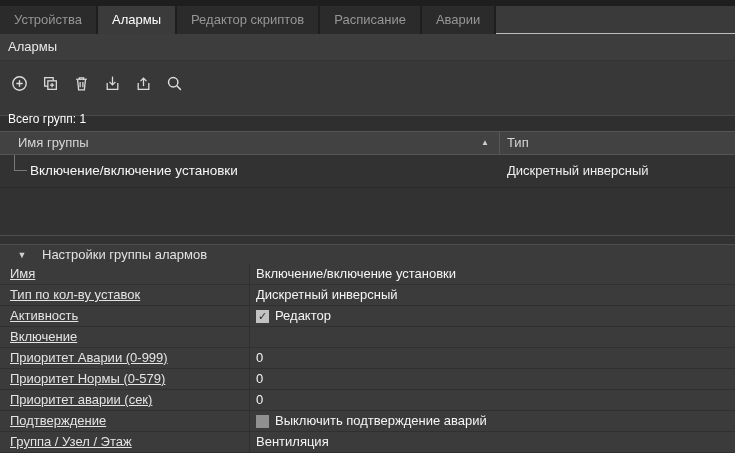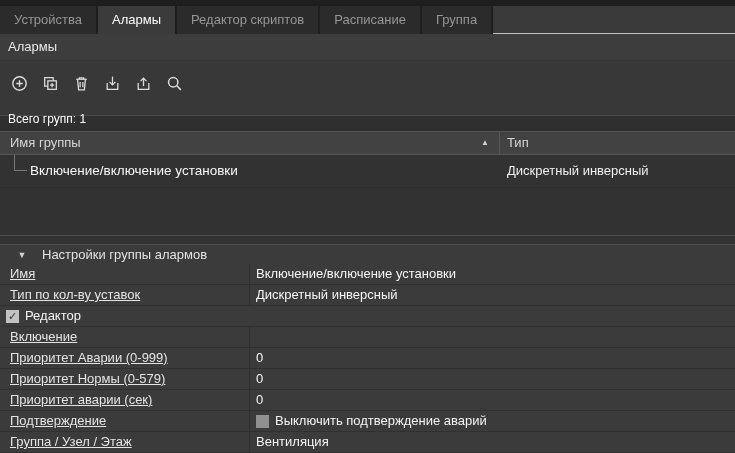--- a/index.html
+++ b/index.html
@@ -31,21 +31,21 @@
   }
   .tool-btn svg{display:block;}
   .summary{margin-top:18px;font-size:12px;color:#ffffff;}
   
   .strip{height:15px;background:#2f2f2f;}
   .gtable{background:#323232;}
   .thead{
     height:24px;background:#424242;border-top:1px solid #555;border-bottom:1px solid #555;
     display:flex;color:#d6d6d6;
   }
-  .th{position:relative;line-height:22px;padding-left:10px;}
+  .th{position:relative;line-height:22px;padding-left:18px;}
   .th.col-name{width:500px;border-right:1px solid #575757;}
   .th.col-type{flex:1;padding-left:7px;}
   .sort-asc{
     position:absolute;right:10px;top:0;line-height:22px;font-size:8px;color:#cfcfcf;
   }
   .tbody{height:80px;background:#323232;}
   .trow{display:flex;height:33px;border-bottom:1px solid #2b2b2b;}
   .td{line-height:32px;}
   .td.col-name{width:500px;position:relative;padding-left:30px;font-size:13.5px;color:#f7f7f7;}
   .td.col-type{flex:1;padding-left:7px;color:#efefef;}
@@ -80,21 +80,21 @@
 </head>
 <body>
 
 <div class="screen">
 
   <div class="tabbar">
     <div class="tab">Устройства</div>
     <div class="tab active">Алармы</div>
     <div class="tab">Редактор скриптов</div>
     <div class="tab">Расписание</div>
-    <div class="tab">Группа</div>
+    <div class="tab">Аварии</div>
     <div class="tabbar-rest"></div>
   </div>
 
   <div class="page-header">Алармы</div>
 
   <div class="toolbar">
     <div class="tool-row">
       <button class="tool-btn" title="">
         <span>
           <svg width="17" height="17" viewBox="0 0 16 16" fill="none" stroke="#dcdcdc" stroke-width="1.3">
@@ -185,20 +185,21 @@
       <div class="prop-label">Имя</div>
       <div class="prop-value">Включение/включение установки</div>
     </div>
 
     <div class="prop-row">
       <div class="prop-label">Тип по кол-ву уставок</div>
       <div class="prop-value">Дискретный инверсный</div>
     </div>
 
     <div class="prop-row">
+      <div class="prop-label">Активность</div>
       <div class="prop-value">
         <span class="checkbox checked">✓</span>
         <span>Редактор</span>
       </div>
     </div>
 
     <div class="prop-row">
       <div class="prop-label">Включение</div>
       <div class="prop-value"></div>
     </div>

